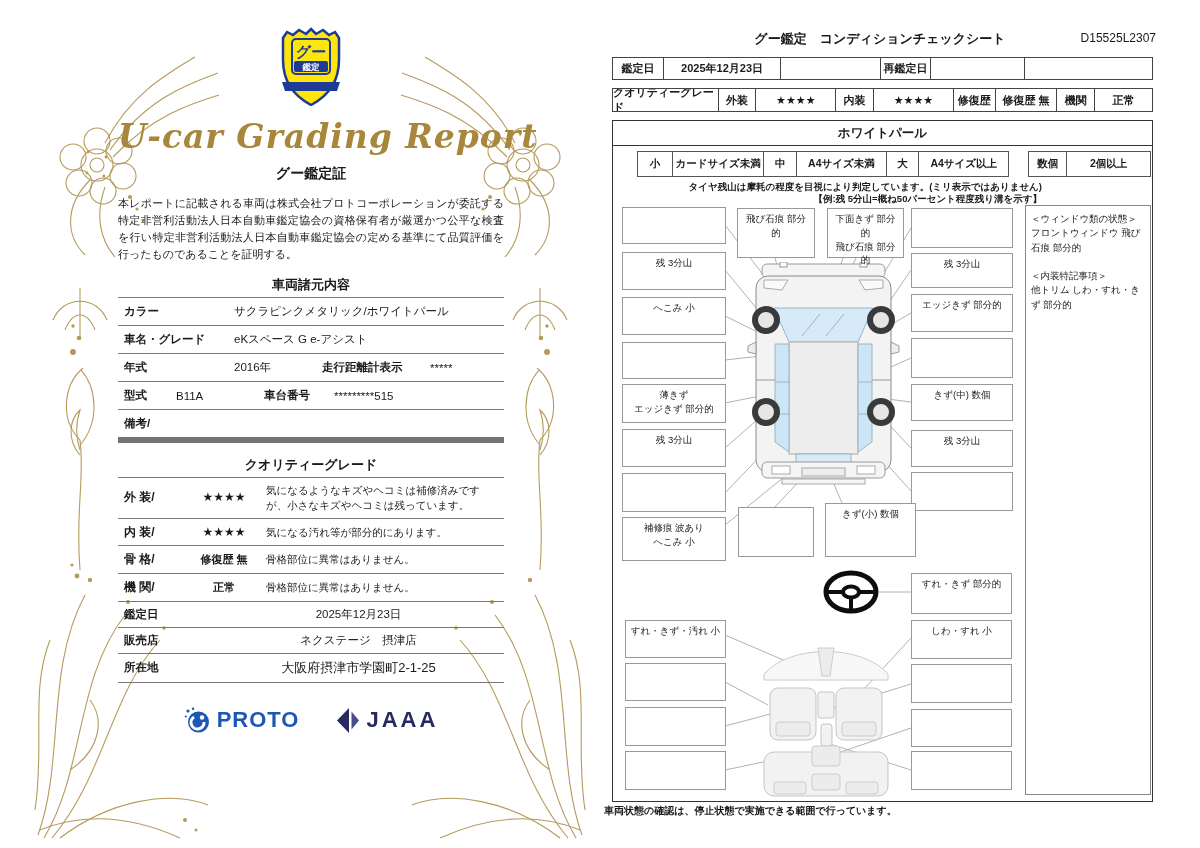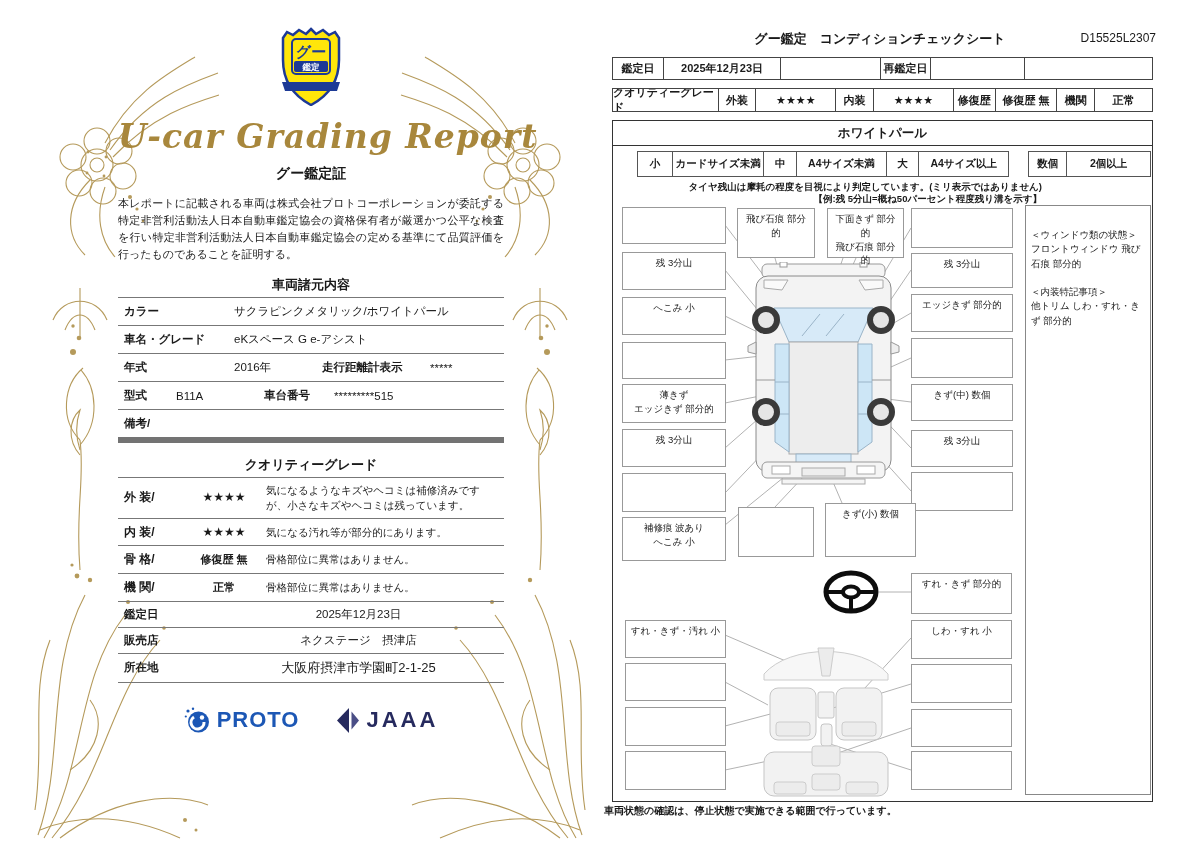--- a/index.html
+++ b/index.html
@@ -47,21 +47,21 @@
   .cond-head{height:24px;border-bottom:1px solid #333;display:flex;align-items:center;justify-content:center;
              font-size:12.5px;font-weight:bold}
   .leg{position:absolute;display:flex;border:1px solid #555;height:26px;box-sizing:border-box;background:#fff}
   .leg .cell{border-left:1px solid #555;display:flex;align-items:center;justify-content:center;
              font-size:10.5px;font-weight:bold;box-sizing:border-box;height:100%}
   .leg .cell:first-child{border-left:none}
   .tire-note{position:absolute;font-size:9.5px;font-weight:bold;line-height:1.3;text-align:right}
   .dbox{position:absolute;border:1px solid #999;background:#fff;font-size:9.5px;line-height:1.45;
         padding:3px 4px;box-sizing:border-box;white-space:pre-line;text-align:center}
   .panel{position:absolute;border:1px solid #888;background:#fff;font-size:9.5px;line-height:1.5;
-         padding:22px 5px;box-sizing:border-box;white-space:pre-line;text-align:left}
+         padding:6px 5px;box-sizing:border-box;white-space:pre-line;text-align:left}
   .rp-footer{position:absolute;left:4px;top:804px;font-size:10px;font-weight:bold}
   .gold{stroke:#b59a5b;fill:none;stroke-width:1.1}
   .golddot{fill:#b59a5b;stroke:none}
 </style>
 </head>
 <body>
 
 <div class="left-page">
 
   <svg class="abs" style="left:5px;top:45px" width="185" height="215" viewBox="0 0 185 215">

